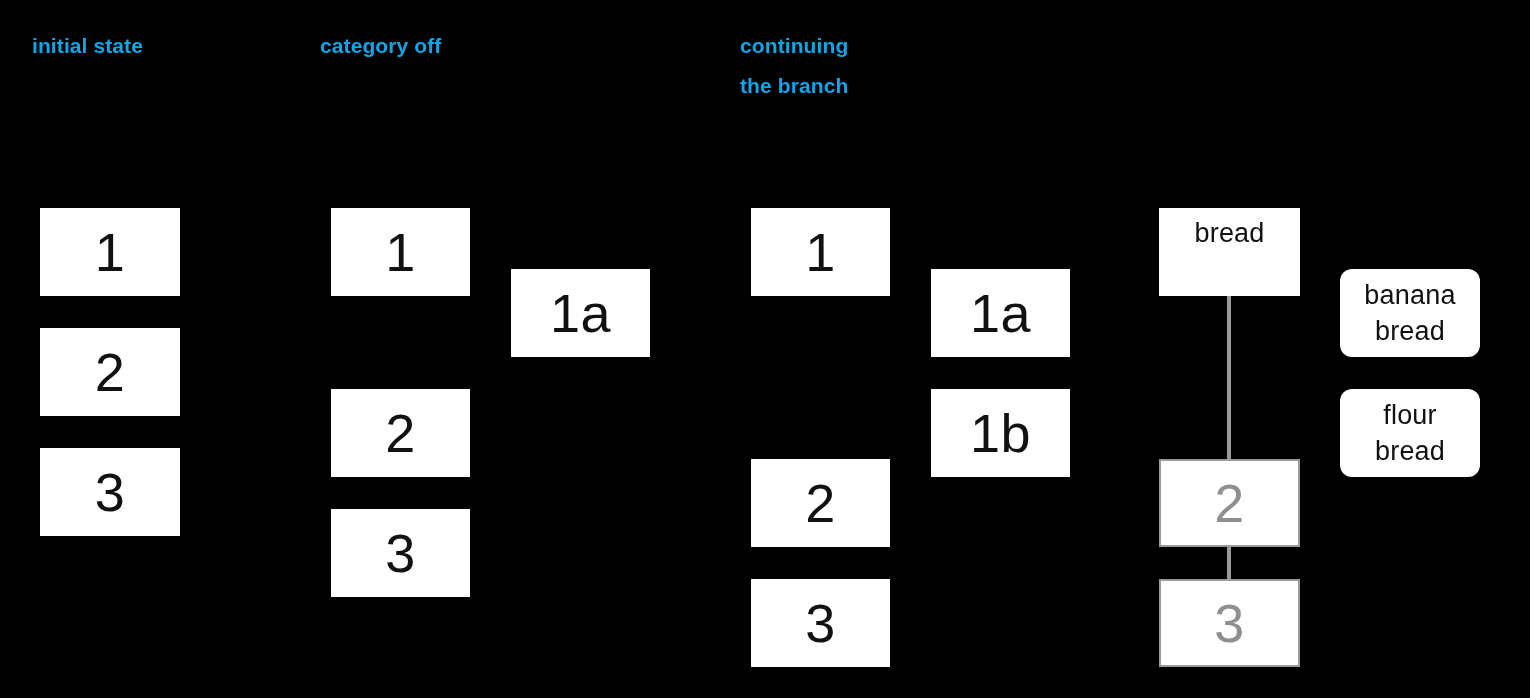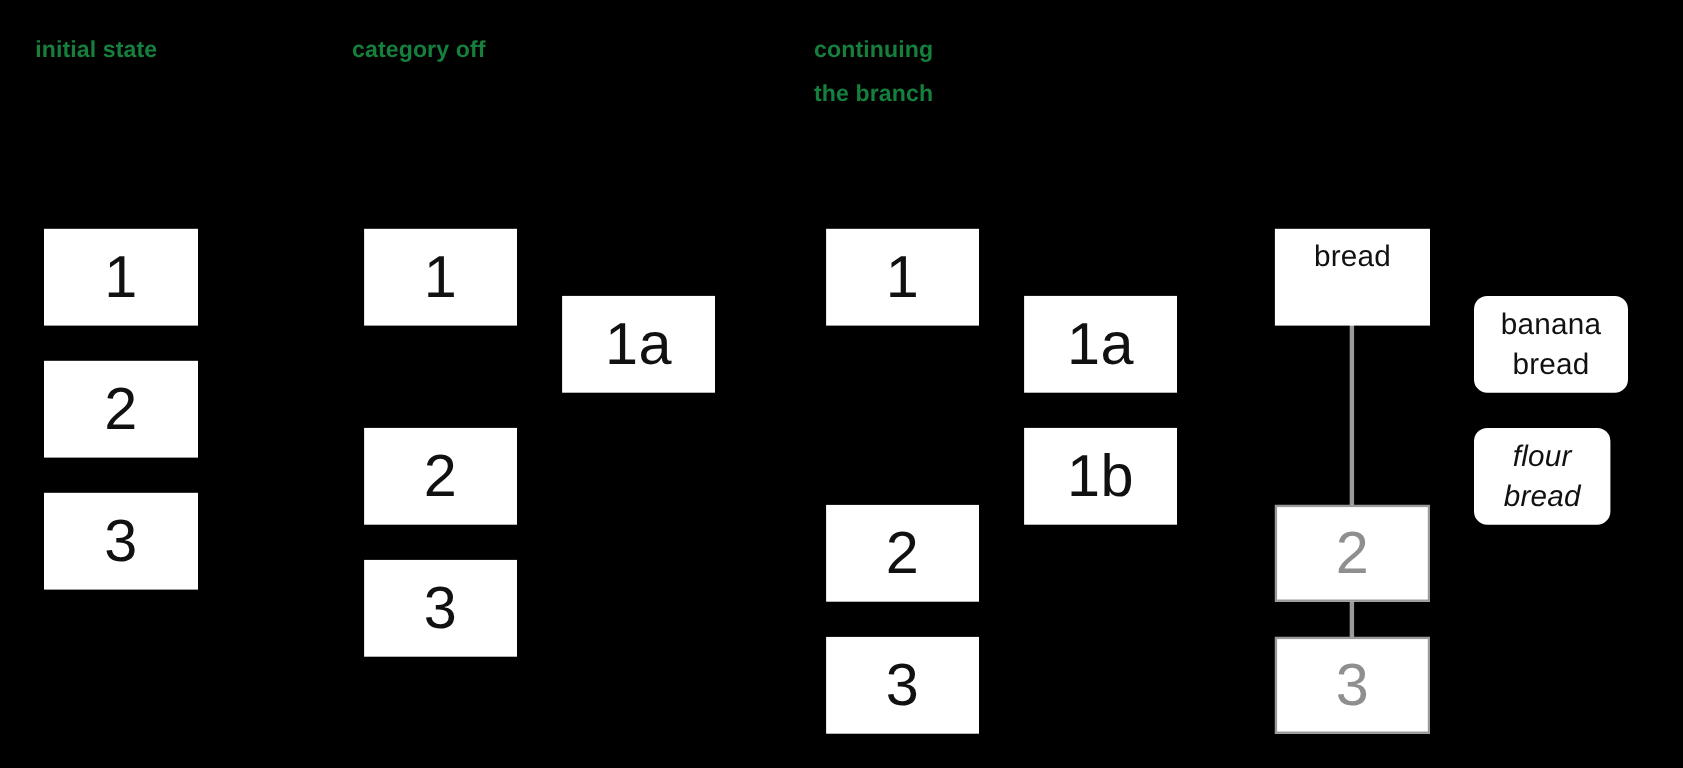--- a/index.html
+++ b/index.html
@@ -17,21 +17,21 @@
     height: 698px;
     background: #000000;
     overflow: hidden;
   }
   .col-header {
     position: absolute;
     font-weight: bold;
     font-size: 21px;
     line-height: 40px;
     letter-spacing: 0.1px;
-    color: #15803d;
+    color: #0ea5e9;
     white-space: pre-line;
     text-align: left;
   }
   .card {
     position: absolute;
     box-sizing: border-box;
     background: #ffffff;
     display: flex;
     align-items: center;
     justify-content: center;
@@ -108,20 +108,20 @@
 
   <div class="connector" style="left:1227px; top:294px; height:170px;"></div>
 
   <div class="connector" style="left:1227px; top:544px; height:38px;"></div>
 
   <div class="card word top-align" style="left:1159px; top:208px; width:141px; height:88px;">bread</div>
 
   <div class="card word2" style="left:1340px; top:269px; width:140px; height:88px;">banana
 bread</div>
 
-  <div class="card word2" style="left:1340px; top:389px; width:124px; height:88px;font-style:italic;">flour
+  <div class="card word2" style="left:1340px; top:389px; width:140px; height:88px;">flour
 bread</div>
 
   <div class="card num muted" style="left:1159px; top:459px; width:141px; height:88px;">2</div>
 
   <div class="card num muted" style="left:1159px; top:579px; width:141px; height:88px;">3</div>
 
 </div>
 
 </body></html>

